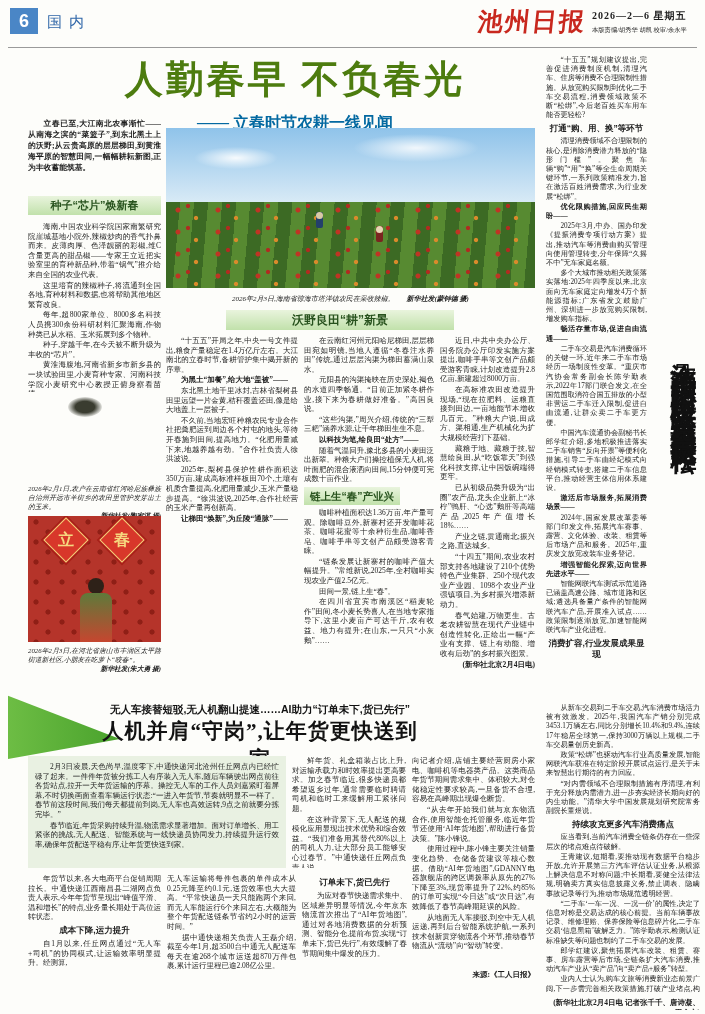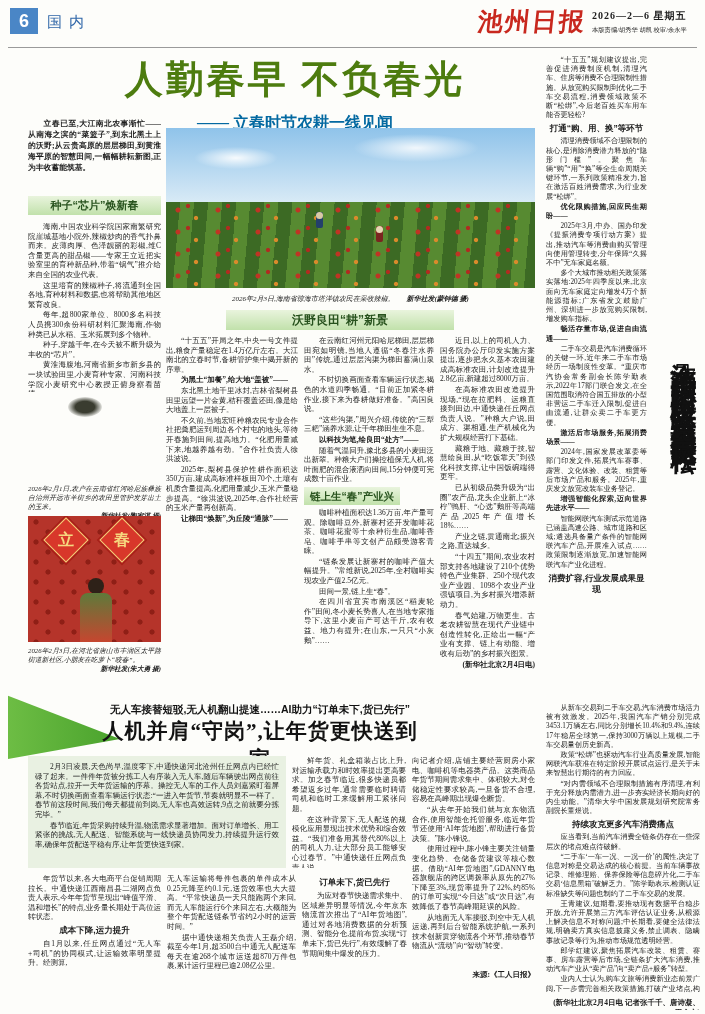--- a/index.html
+++ b/index.html
@@ -167,38 +167,38 @@
       <p class="lead-in">为黑土“加餐”,给大地“盖被”——</p>
       <p>东北黑土地千里冰封,吉林省梨树县田里远望一片金黄,秸秆覆盖还田,像是给大地盖上一层被子。</p>
       <p>不久前,当地宏旺种粮农民专业合作社把粪肥运到周边各个村屯的地头,等待开春施到田间,提高地力。“化肥用量减下来,地越养越有劲。”合作社负责人徐洪波说。</p>
       <p>2025年,梨树县保护性耕作面积达350万亩,建成高标准样板田70个,土壤有机质含量提高,化肥用量减少,玉米产量稳步提高。“徐洪波说,2025年,合作社经营的玉米产量再创新高。</p>
       <p class="lead-in">让梯田“焕新”,为丘陵“通脉”——</p>
     </div>
 
   <div class="col" style="left:304px;top:336px;width:130px;height:362px;">
     <div>
         <p>在云南红河州元阳哈尼梯田,层层梯田宛如明镜,当地人遵循“冬春注水养田”传统,通过层层沟渠为梯田蓄满山泉水。</p>
-        <p>不时切换画面查看车辆运行状态,褐色的水道四季畅通。“目前正加紧冬耕作业,接下来为春耕做好准备。”高国良说。</p>
+        <p>元阳县的沟渠掩映在历史深处,褐色的水道四季畅通。“目前正加紧冬耕作业,接下来为春耕做好准备。”高国良说。</p>
         <p>“这些沟渠,”周兴介绍,传统的“三犁三耙”涵养水源,让千年梯田生生不息。</p>
         <p class="lead-in">以科技为笔,绘良田“处方”——</p>
         <p>随着气温回升,豫北多县的小麦田泛出新翠。种粮大户们操控植保无人机,将叶面肥的混合液洒向田间,15分钟便可完成数十亩作业。</p>
       </div>
     <span class="green-inline">链上生“春”产业兴</span>
     <div>
         <p>咖啡种植面积达1.36万亩,年产量可观。除咖啡豆外,新寨村还开发咖啡花茶、咖啡花蜜等十余种衍生品,咖啡香皂、咖啡手串等文创产品颇受游客青睐。</p>
         <p>“链条发展让新寨村的咖啡产值大幅提升。”常维新说,2025年,全村咖啡实现农业产值2.5亿元。</p>
         <p>田间一景,链上生“春”。</p>
         <p>在四川省宜宾市南溪区“稻麦轮作”田间,冬小麦长势喜人,在当地专家指导下,这里小麦亩产可达千斤,农有收益、地力有提升;在山东,一只只“小灰鹅”……</p>
       </div>
   </div>
 
   <div class="col" style="left:440px;top:336px;width:95px;height:362px;">
     <div>
-        <p>近日,以上的司机人力、国务院办公厅印发实施方案提出,逐步把永久基本农田建成高标准农田,计划改造提升2.8亿亩,新建超过8000万亩。</p>
-        <p>在高标准农田改造提升现场,“现在拉肥料、运粮直接到田边,中通快递任丘网点负责人说。”种粮大户说,田成方、渠相通,生产机械化为扩大规模经营打下基础。</p>
+        <p>近日,中共中央办公厅、国务院办公厅印发实施方案提出,咖啡手串等文创产品颇受游客青睐,计划改造提升2.8亿亩,新建超过8000万亩。</p>
+        <p>在高标准农田改造提升现场,“现在拉肥料、运粮直接到田边,一亩地能节本增收几百元。”种粮大户说,田成方、渠相通,生产机械化为扩大规模经营打下基础。</p>
         <p>藏粮于地、藏粮于技,智慧绘良田,从“吃饭靠天”到强化科技支撑,让中国饭碗端得更牢。</p>
       </div>
     <div>
         <p>已从初级品类升级为“出圈”农产品,龙头企业新上“冰柠”鸭肝、“心选”鹅肝等高端产品,2025年产值增长18%……</p>
         <p>产业之链,贯通南北;振兴之路,直达城乡。</p>
         <p>“十四五”期间,农业农村部支持各地建设了210个优势特色产业集群、250个现代农业产业园、1098个农业产业强镇项目,为乡村振兴增添新动力。</p>
         <p>春气始建,万物更生。古老农耕智慧在现代产业链中创造性转化,正绘出一幅“产业有支撑、链上有动能、增收有后劲”的乡村振兴图景。</p>
       </div>
     <p class="credit-line">(新华社北京2月4日电)</p>
   </div>
@@ -208,42 +208,43 @@
         <p>“十五五”规划建议提出,完善促进消费制度机制,清理汽车、住房等消费不合理限制性措施。从放宽购买限制到优化二手车交易流程,消费领域政策不断“松绑”,今后老百姓买车用车能否更轻松?</p>
       </div>
     <h4 class="sub-hd">打通“购、用、换”等环节</h4>
     <div>
         <p>清理消费领域不合理限制的核心,是消除消费潜力释放的“隐形门槛”。聚焦车辆“购”“用”“换”等全生命周期关键环节,一系列政策精准发力,旨在激活百姓消费需求,为行业发展“松绑”。</p>
         <p class="lead-in">优化限购措施,回应民生期盼——</p>
         <p>2025年3月,中办、国办印发《提振消费专项行动方案》提出,推动汽车等消费由购买管理向使用管理转变,分年保障“久摇不中”无车家庭名额。</p>
         <p>多个大城市推动相关政策落实落地:2025年四季度以来,北京面向无车家庭定向增发4万个新能源指标;广东省发文鼓励广州、深圳进一步放宽购买限制,增发购车指标。</p>
         <p class="lead-in">畅活存量市场,促进自由流通——</p>
         <p>二手车交易是汽车消费循环的关键一环,近年来二手车市场经历一场制度性变革。“重庆市汽协会常务副会长陈学勤表示,2022年17部门联合发文,在全国范围取消符合国五排放的小型非营运二手车迁入限制,促进自由流通,让群众卖二手车更方便。</p>
+        <p>中国汽车流通协会副秘书长郎学红介绍,多地积极推进落实二手车销售“反向开票”等便利化措施,引导二手车由经纪模式向经销模式转变,搭建二手车信息平台,推动经营主体信用体系建设。</p>
         <p class="lead-in">激活后市场服务,拓展消费场景——</p>
         <p>2024年,国家发展改革委等部门印发文件,拓展汽车赛事、露营、文化体验、改装、租赁等后市场产品和服务。2025年,重庆发文放宽改装车业务登记。</p>
         <p class="lead-in">增强智能化探索,迈向世界先进水平——</p>
         <p>智能网联汽车测试示范道路已涵盖高速公路、城市道路和区域;遴选具备量产条件的智能网联汽车产品,开展准入试点……政策限制逐渐放宽,加速智能网联汽车产业化进程。</p>
       </div>
     <h4 class="sub-hd">消费扩容,行业发展成果显现</h4>
 
   </div>
 
   <div class="v-head">汽车消费『隐形门槛』逐步破除,老百姓买车用车能否更轻松?</div>
 
   <div class="col" style="left:546px;top:704px;width:154px;height:290px;font-size:7.2px;line-height:9.2px;">
     <div>
         <p>从新车交易到二手车交易,汽车消费市场活力被有效激发。2025年,我国汽车产销分别完成3453.1万辆左右,同比分别增长10.4%和9.4%,连续17年稳居全球第一,保持3000万辆以上规模,二手车交易量创历史新高。</p>
         <p>政策“松绑”也驱动汽车行业高质量发展,智能网联汽车获准在特定阶段开展试点运行,是关于未来智慧出行期待的有力回应。</p>
         <p>“对内需领域不合理限制措施有序清理,有利于充分释放内需潜力,进一步夯实经济长期向好的内生动能。”清华大学中国发展规划研究院常务副院长董煜说。</p>
       </div>
     <h4 class="sub-hd">持续攻克更多汽车消费痛点</h4>
     <div>
         <p>应当看到,当前汽车消费全链条仍存在一些深层次的堵点难点待破解。</p>
+        <p>王青建议,短期看,要推动现有数据平台稳步开放,允许开展第三方汽车评估认证业务,从根源上解决信息不对称问题;中长期看,要健全法律法规,明确卖方真实信息披露义务,禁止调表、隐瞒事故记录等行为,推动市场规范透明经营。</p>
         <p>“二手车‘一车一况、一况一价’的属性,决定了信息对称是交易达成的核心前提。当前车辆事故记录、维修理赔、保养保险等信息碎片化,二手车交易‘信息黑箱’破解乏力。”陈学勤表示,检测认证标准缺失等问题也制约了二手车交易的发展。</p>
-        <p>王青建议,短期看,要推动现有数据平台稳步开放,允许开展第三方汽车评估认证业务,从根源上解决信息不对称问题;中长期看,要健全法律法规,明确卖方真实信息披露义务,禁止调表、隐瞒事故记录等行为,推动市场规范透明经营。</p>
         <p>郎学红建议,聚焦拓展汽车改装、租赁、赛事、房车露营等后市场,全链条扩大汽车消费,推动汽车产业从“卖产品”向“卖产品+服务”转型。</p>
         <p>业内人士认为,购车文旅等消费新业态前景广阔,下一步需完善相关政策措施,打破产业堵点,构建开放协同生态,为百姓消费提供更好体验。</p>
       </div>
   </div>
   <div class="col credit-line" style="left:546px;top:998px;width:154px;height:12px;font-weight:bold;">(新华社北京2月4日电 记者张千千、唐诗凝、田金文)</div>
 
   <div class="tri"></div>
   <div class="kicker">无人车接替短驳,无人机翻山提速……AI助力“订单未下,货已先行”</div>
   <div class="d-hl">人机并肩“守岗”,让年货更快送到家</div>
 

